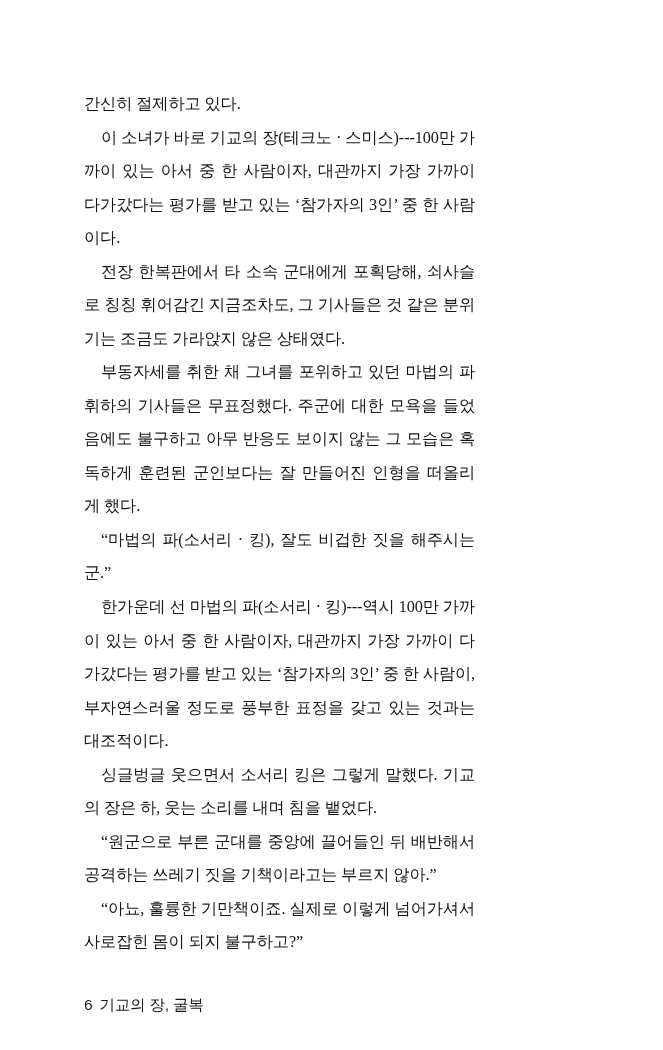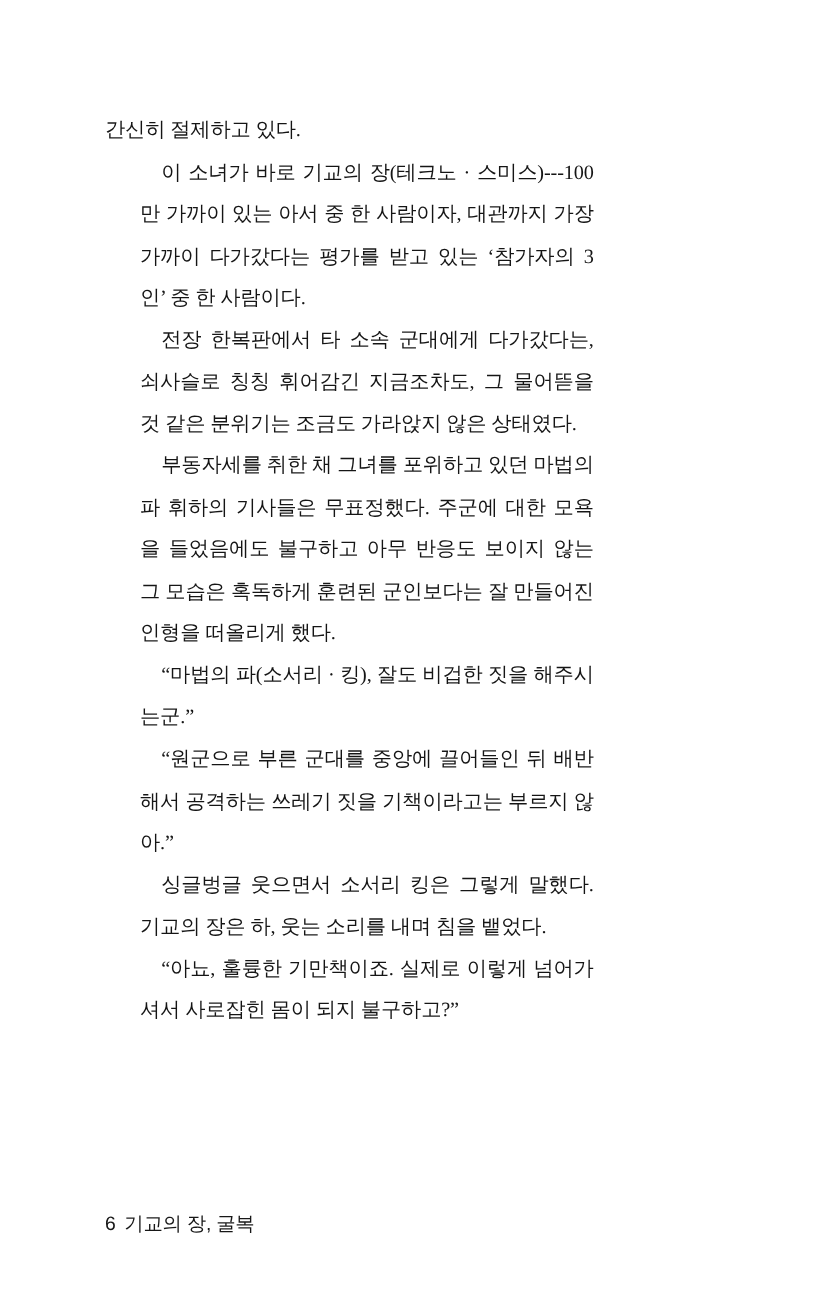--- a/index.html
+++ b/index.html
@@ -28,49 +28,49 @@
     text-justify: inter-character;
     letter-spacing: -0.1px;
     word-break: break-all;
     color: #151515;
   }
   .body-text p {
     margin: 0;
   }
   .body-text p.indent {
     text-indent: 1.05em;
-    margin-left: 28px;
   }
   .footer {
     position: absolute;
     left: 84px;
-    bottom: 60px;
+    bottom: 34px;
     font-size: 15.5px;
     font-family: "Liberation Sans", "DejaVu Sans", sans-serif;
     letter-spacing: -0.2px;
     color: #171717;
     white-space: nowrap;
   }
   .footer .pagenum {
     margin-right: 7px;
   }
 </style>
 </head>
 <body>
 
 <div class="page">
 
   <div class="body-text">
     <p>간신히 절제하고 있다.</p>
     <p class="indent">이 소녀가 바로 기교의 장(테크노 · 스미스)---100만 가까이 있는 아서 중 한 사람이자, 대관까지 가장 가까이 다가갔다는 평가를 받고 있는 ‘참가자의 3인’ 중 한 사람이다.</p>
-    <p class="indent">전장 한복판에서 타 소속 군대에게 다가갔다는, 쇠사슬로 칭칭 휘어감긴 지금조차도, 그 물어뜯을 것 같은 분위기는 조금도 가라앉지 않은 상태였다.</p>
+    <p class="indent">전장 한복판에서 타 소속 군대에게 포획당해, 쇠사슬로 칭칭 휘어감긴 지금조차도, 그 기사들은 것 같은 분위기는 조금도 가라앉지 않은 상태였다.</p>
     <p class="indent">부동자세를 취한 채 그녀를 포위하고 있던 마법의 파 휘하의 기사들은 무표정했다. 주군에 대한 모욕을 들었음에도 불구하고 아무 반응도 보이지 않는 그 모습은 혹독하게 훈련된 군인보다는 잘 만들어진 인형을 떠올리게 했다.</p>
     <p class="indent">“마법의 파(소서리 · 킹), 잘도 비겁한 짓을 해주시는군.”</p>
+    <p class="indent">한가운데 선 마법의 파(소서리 · 킹)---역시 100만 가까이 있는 아서 중 한 사람이자, 대관까지 가장 가까이 다가갔다는 평가를 받고 있는 ‘참가자의 3인’ 중 한 사람이, 부자연스러울 정도로 풍부한 표정을 갖고 있는 것과는 대조적이다.</p>
+    <p class="indent">싱글벙글 웃으면서 소서리 킹은 그렇게 말했다. 기교의 장은 하, 웃는 소리를 내며 침을 뱉었다.</p>
     <p class="indent">“원군으로 부른 군대를 중앙에 끌어들인 뒤 배반해서 공격하는 쓰레기 짓을 기책이라고는 부르지 않아.”</p>
-    <p class="indent">싱글벙글 웃으면서 소서리 킹은 그렇게 말했다. 기교의 장은 하, 웃는 소리를 내며 침을 뱉었다.</p>
     <p class="indent">“아뇨, 훌륭한 기만책이죠. 실제로 이렇게 넘어가셔서 사로잡힌 몸이 되지 불구하고?”</p>
   </div>
 
   <div class="footer">
     <span class="pagenum">6</span><span>기교의 장, 굴복</span>
   </div>
 
 </div>
 
 </body></html>

